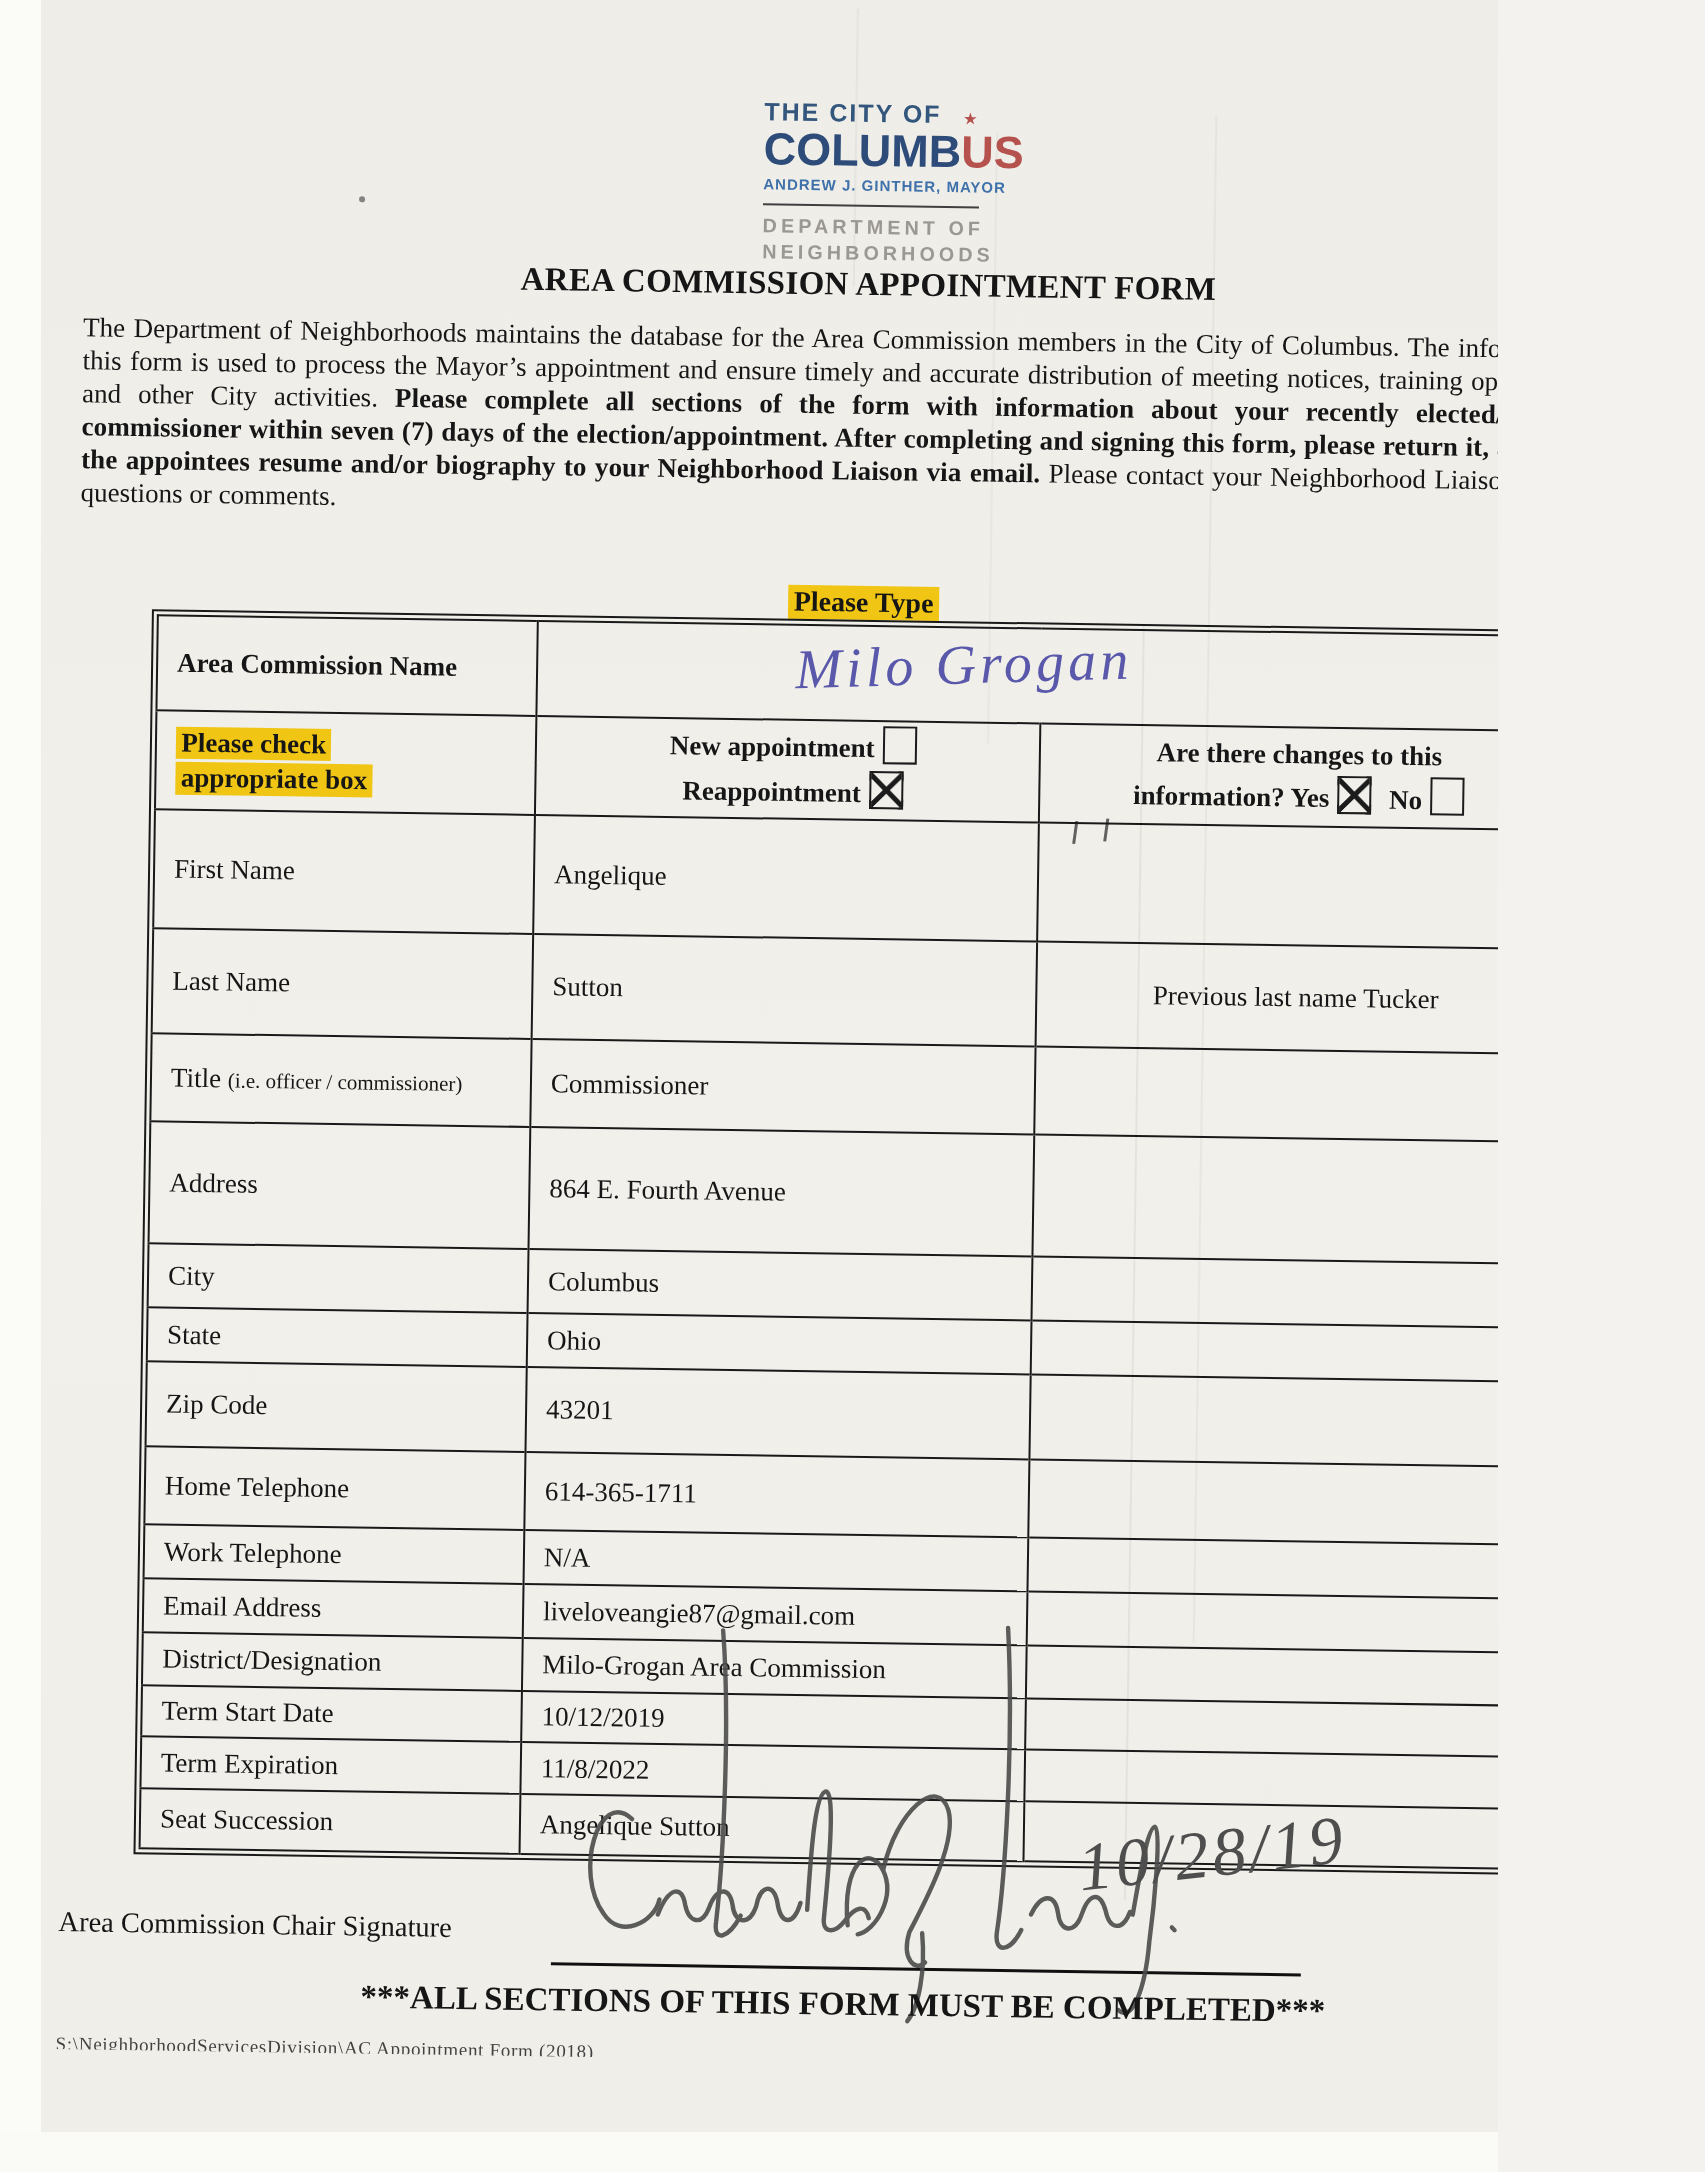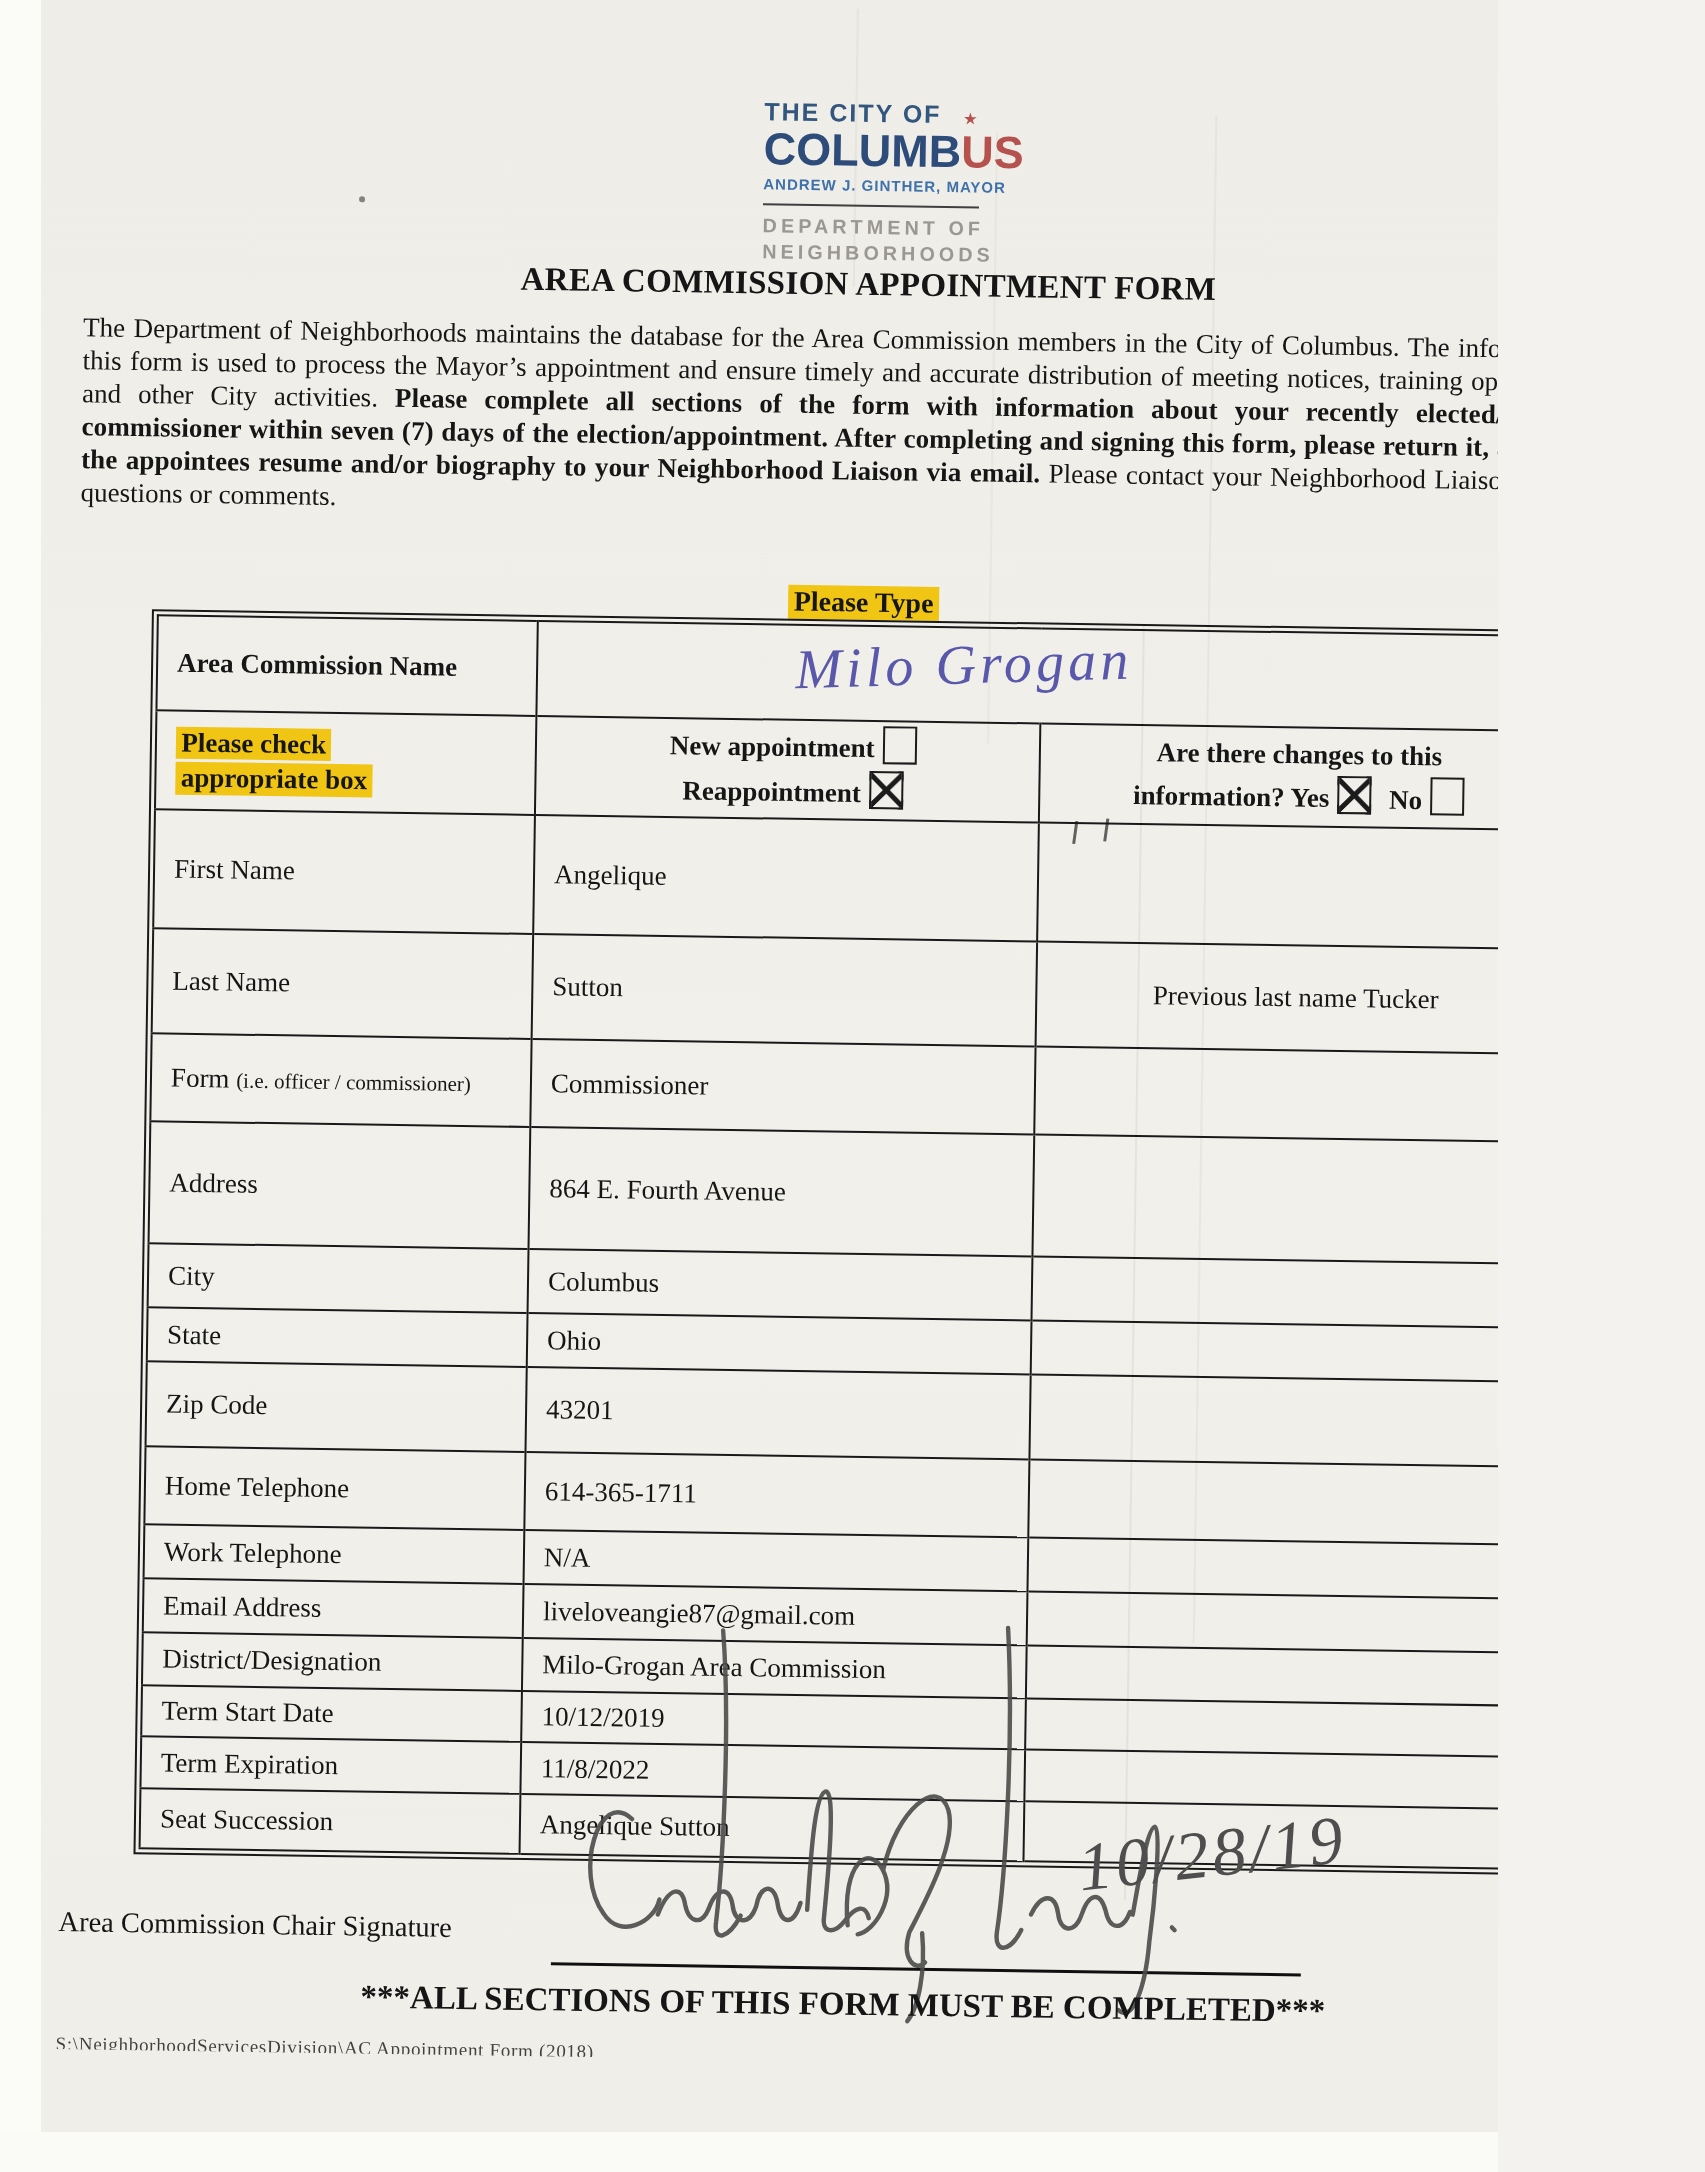--- a/index.html
+++ b/index.html
@@ -135,21 +135,21 @@
         <td>First Name</td>
         <td>Angelique</td>
         <td class="center"></td>
       </tr>
       <tr style="height:105px">
         <td>Last Name</td>
         <td>Sutton</td>
         <td class="center">Previous last name Tucker</td>
       </tr>
       <tr style="height:88px">
-        <td><span>Form </span><span class="label-sub">(i.e. officer / commissioner)</span></td>
+        <td><span>Title </span><span class="label-sub">(i.e. officer / commissioner)</span></td>
         <td>Commissioner</td>
         <td class="center"></td>
       </tr>
       <tr style="height:122px">
         <td>Address</td>
         <td>864 E. Fourth Avenue</td>
         <td class="center"></td>
       </tr>
       <tr style="height:64px">
         <td class="low">City</td>

